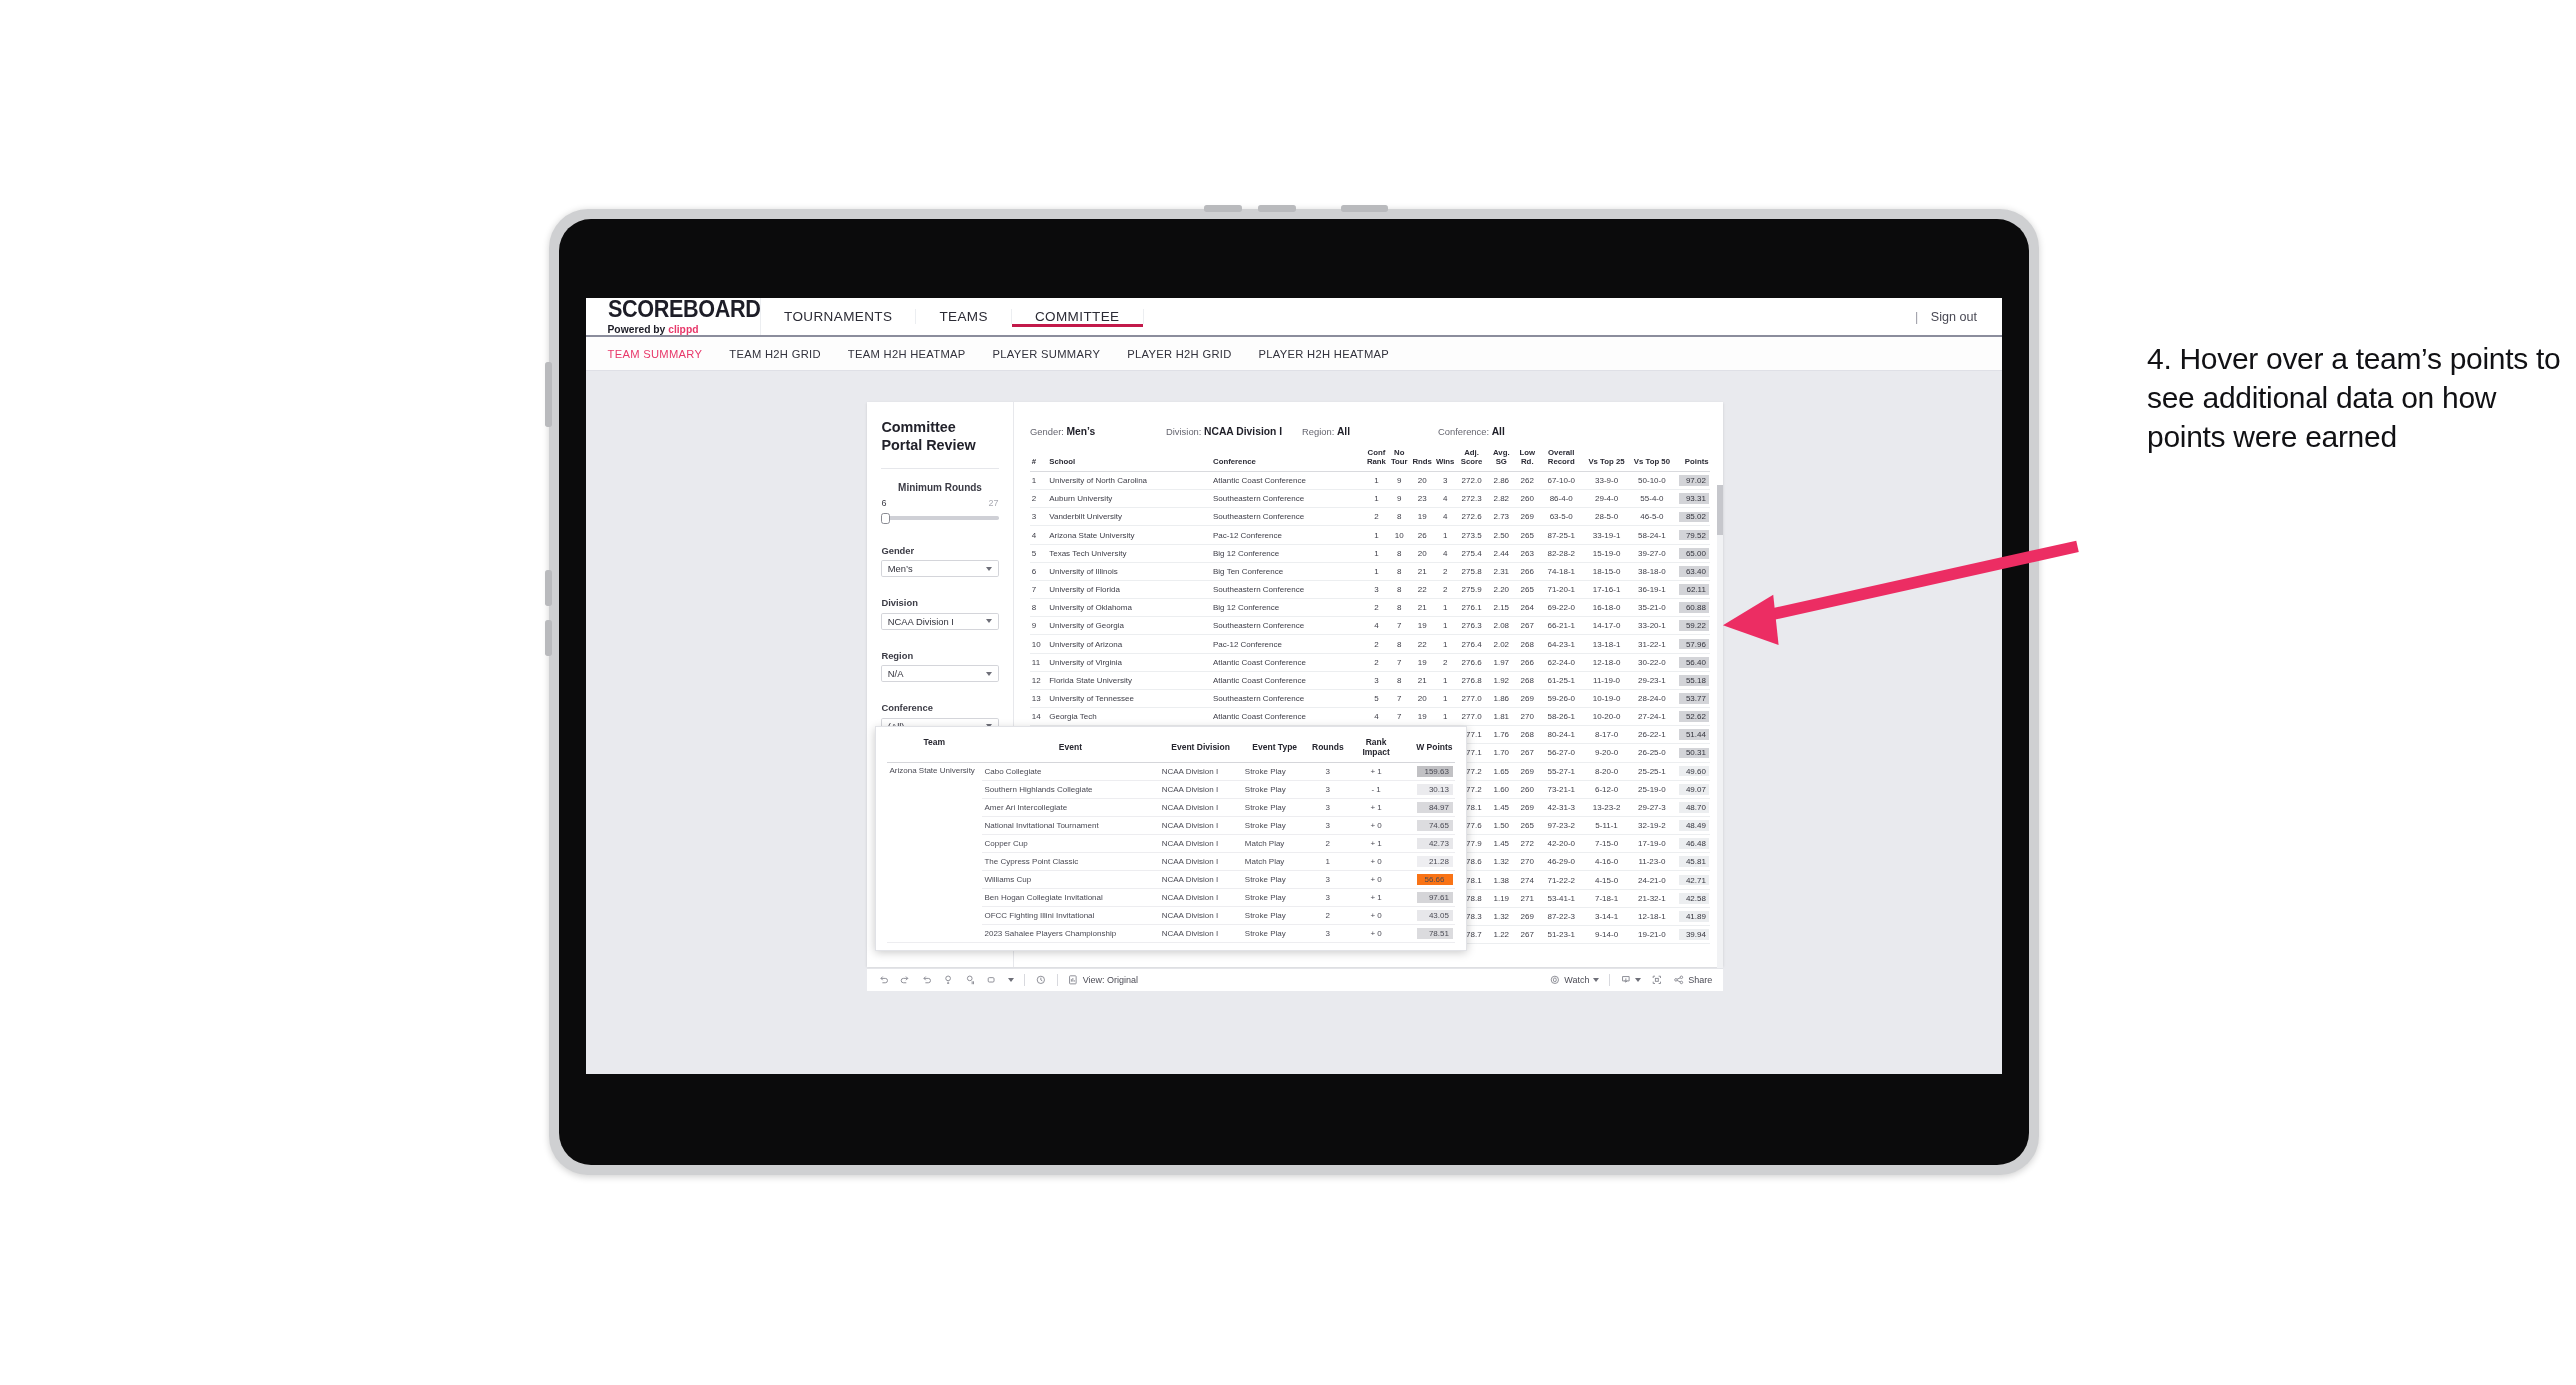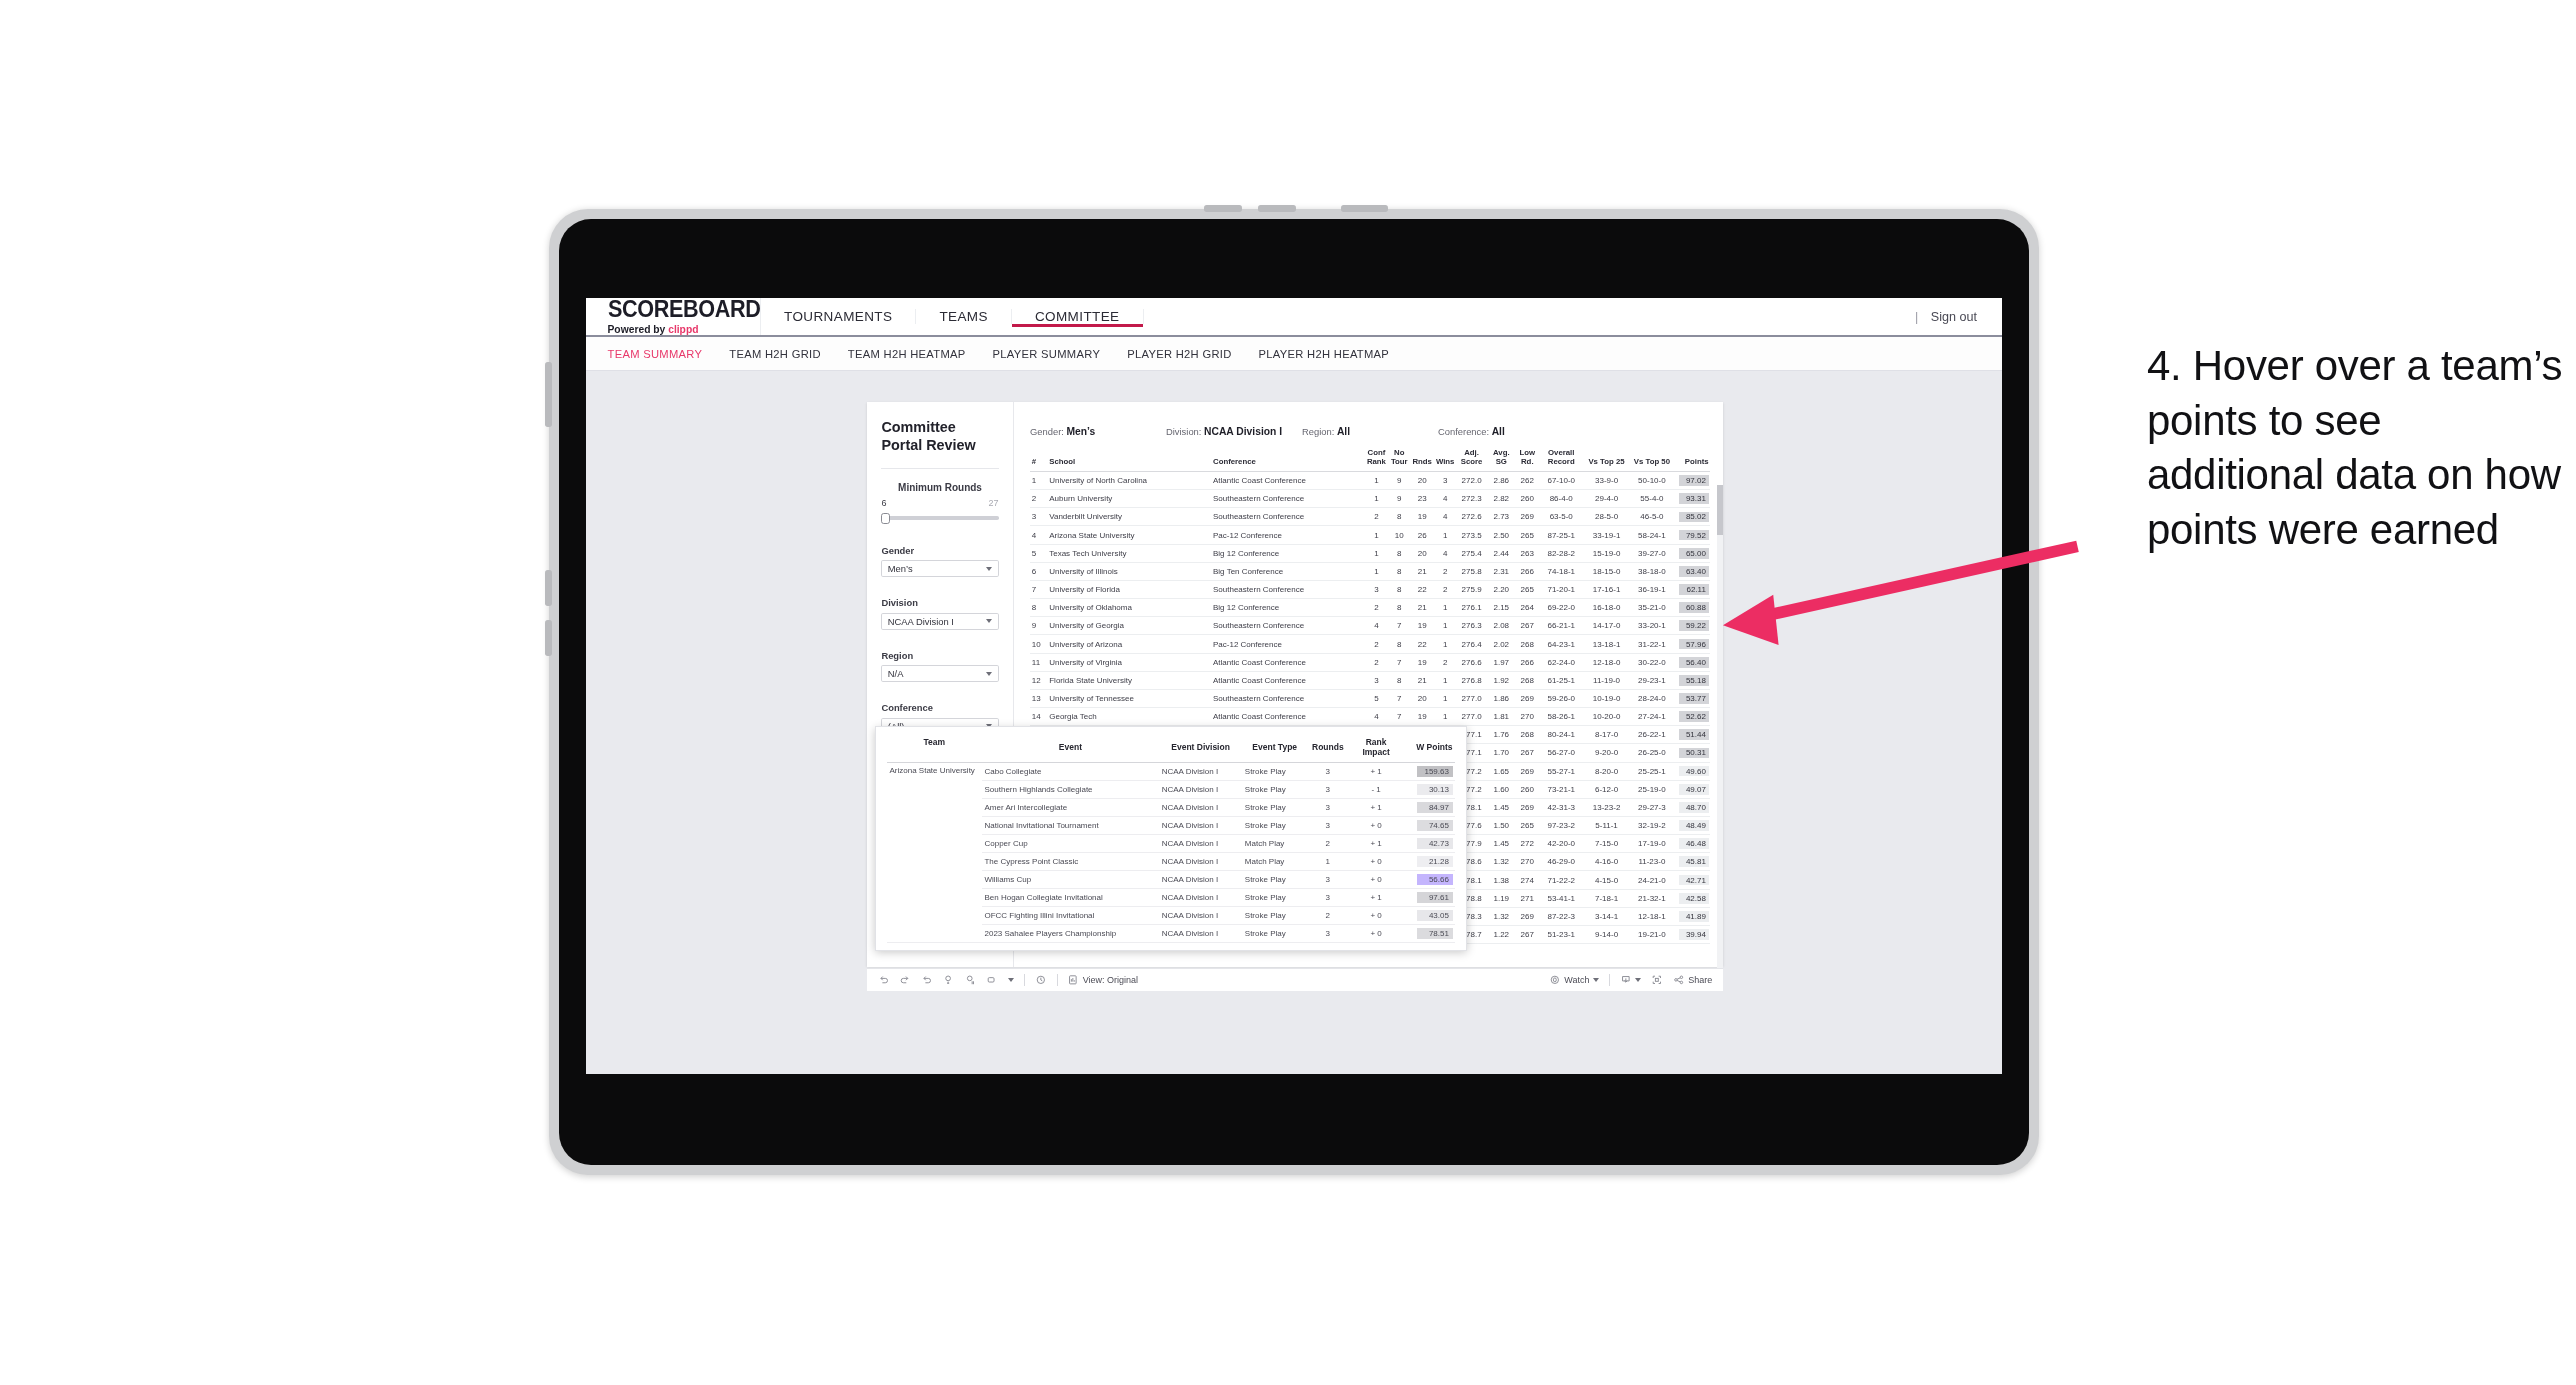--- a/index.html
+++ b/index.html
@@ -184,21 +184,21 @@
   }
   .toolbar .sep { width:0.9px; height:11.7px; background:#d8d9de; }
   .tb-item { display:flex; align-items:center; gap:3.6px; cursor:pointer; color:#4c4c56; }
   .tb-ico { width: 11.7px; height: 11.7px; display:inline-block; color:#8a8b93; }
   .tb-ico svg { width:11.7px; height:11.7px; display:block; }
   .toolbar .right { margin-left:auto; display:flex; align-items:center; gap:10px; }
 
   
   #annotation {
     position:absolute; left: 2147px; top: 339px; width: 422px;
-    font-size: 42px; line-height: 1.30; color:#111114; letter-spacing:-0.3px;
+    font-size: 30px; line-height: 1.30; color:#111114; letter-spacing:-0.3px;
   }
   #arrow { position:absolute; left: 1705px; top: 539px; width: 377px; height: 135px; }
 </style>
 </head>
 <body>
 
 <div id="stage">
 
   <div id="tablet">
     <div class="dev-btn top1"></div>
@@ -813,21 +813,21 @@
                 <td class="t-rnds">1</td>
                 <td class="t-imp">+ 0</td>
                 <td class="t-pts"><span class="wp" style="background: rgb(238, 238, 241);">21.28</span></td>
               </tr>
               <tr>
                 <td class="t-event">Williams Cup</td>
                 <td class="t-div">NCAA Division I</td>
                 <td class="t-type">Stroke Play</td>
                 <td class="t-rnds">3</td>
                 <td class="t-imp">+ 0</td>
-                <td class="t-pts"><span class="wp" style="background: #c4b5fd;">56.66</span></td>
+                <td class="t-pts"><span class="wp" style="background: #f97316; text-align: center;">56.66</span></td>
               </tr>
               <tr>
                 <td class="t-event">Ben Hogan Collegiate Invitational</td>
                 <td class="t-div">NCAA Division I</td>
                 <td class="t-type">Stroke Play</td>
                 <td class="t-rnds">3</td>
                 <td class="t-imp">+ 1</td>
                 <td class="t-pts"><span class="wp" style="background: rgb(213, 213, 216);">97.61</span></td>
               </tr>
               <tr>

